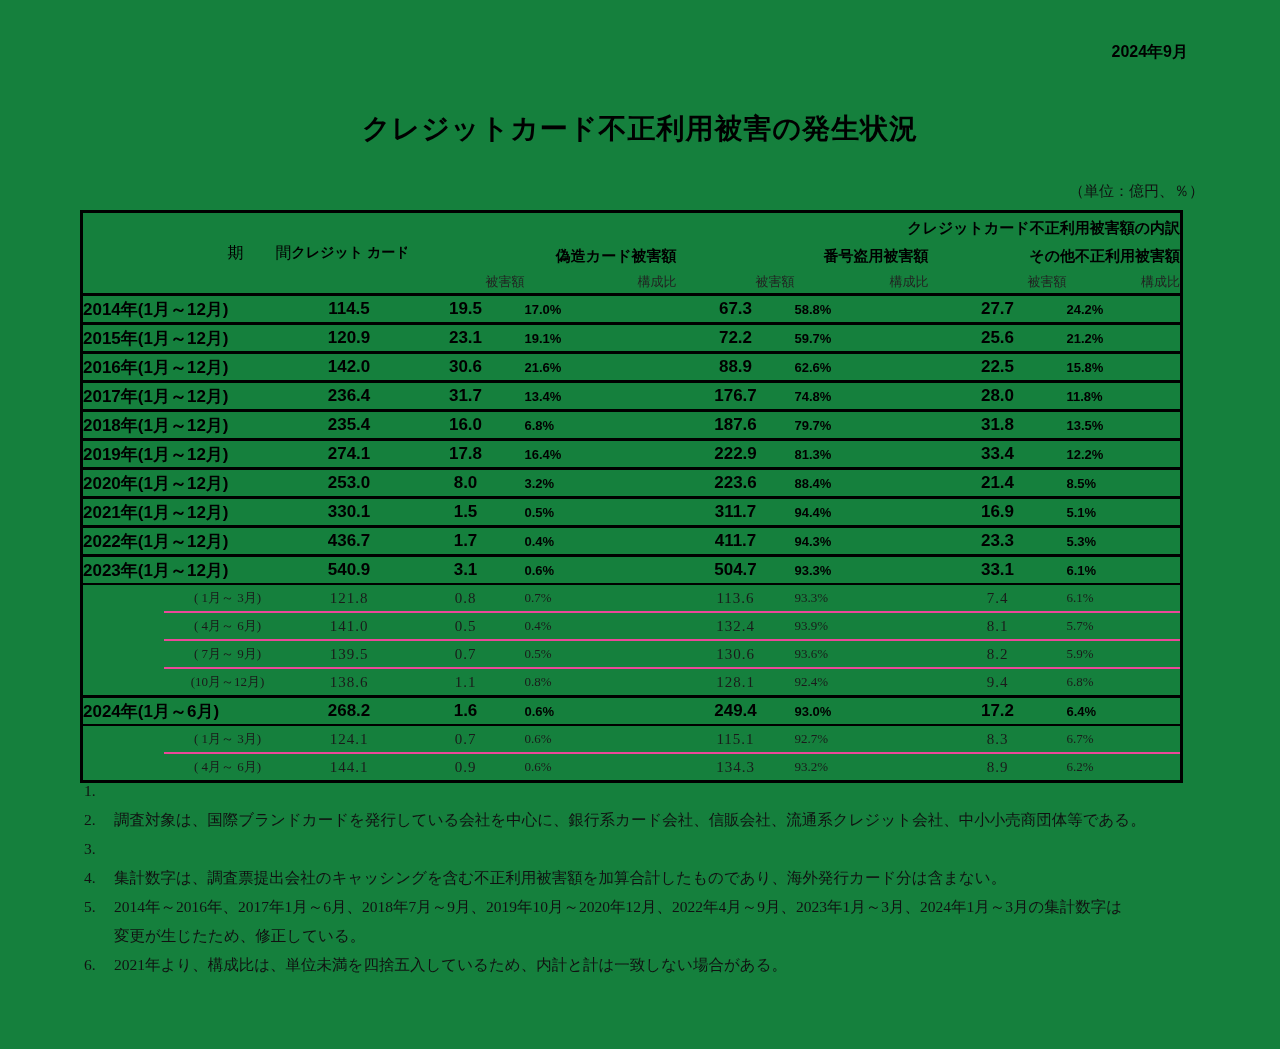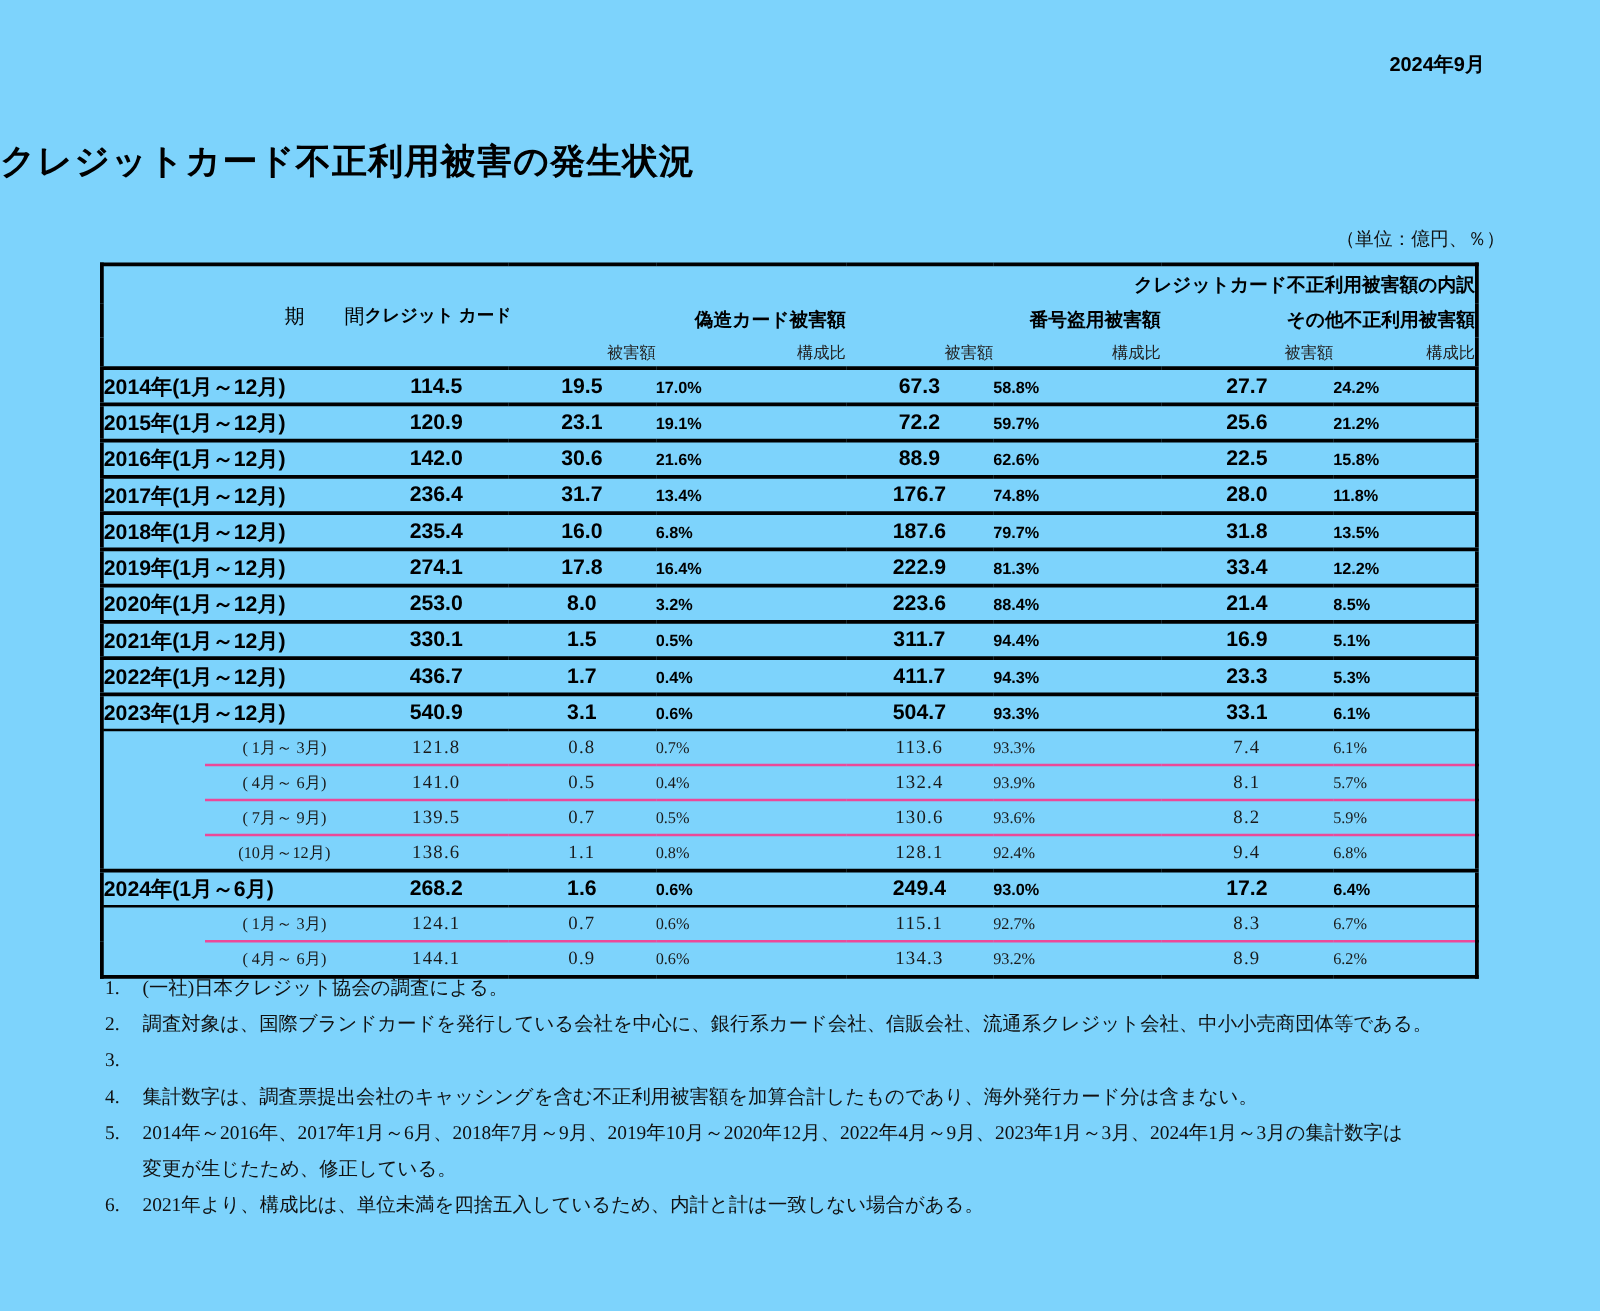--- a/index.html
+++ b/index.html
@@ -1,26 +1,26 @@
 <!DOCTYPE html>
 <html><head>
 <meta charset="utf-8">
 <style>
   html,body { margin:0; padding:0; background:#fff; }
   .page {
-    position:relative; width:1280px; height:1049px; background:#7dd3fc;
+    position:relative; width:1280px; height:1049px; background:#15803d;
     font-family:"Liberation Sans", sans-serif; color:#000;
   }
   .doc-date {
     position:absolute; top:42px; right:92px;
     font-family:"Liberation Sans", sans-serif; font-size:16px; font-weight:600;
   }
   .doc-title {
     position:absolute; top:110px; left:0; width:100%;
-    text-align:left; font-size:28px; font-weight:bold; letter-spacing:1px; margin:0;
+    text-align:center; font-size:28px; font-weight:bold; letter-spacing:1px; margin:0;
     font-family:"Liberation Sans", sans-serif;
   }
   .unit-note {
     position:absolute; top:182px; right:76px;
     font-family:"Liberation Serif", serif; font-size:15px; color:#111;
   }
   table.fraud {
     position:absolute; top:210px; left:80px;
     width:1100px; border-collapse:collapse; table-layout:fixed;
     border:3px solid #000;
@@ -300,21 +300,20 @@
           <td class="pct c-p2 val">93.2%</td>
           <td class="amt c-v3 val">8.9</td>
           <td class="pct val">6.2%</td>
         </tr>
       </tbody>
   </table>
 
   <div class="notes" id="notes">
       <div class="note">
         <span class="note-num">1.</span>
-        <div class="note-text">(一社)日本クレジット協会の調査による。</div>
       </div>
       <div class="note">
         <span class="note-num">2.</span>
         <div class="note-text">調査対象は、国際ブランドカードを発行している会社を中心に、銀行系カード会社、信販会社、流通系クレジット会社、中小小売商団体等である。</div>
       </div>
       <div class="note">
         <span class="note-num">3.</span>
       </div>
       <div class="note">
         <span class="note-num">4.</span>

